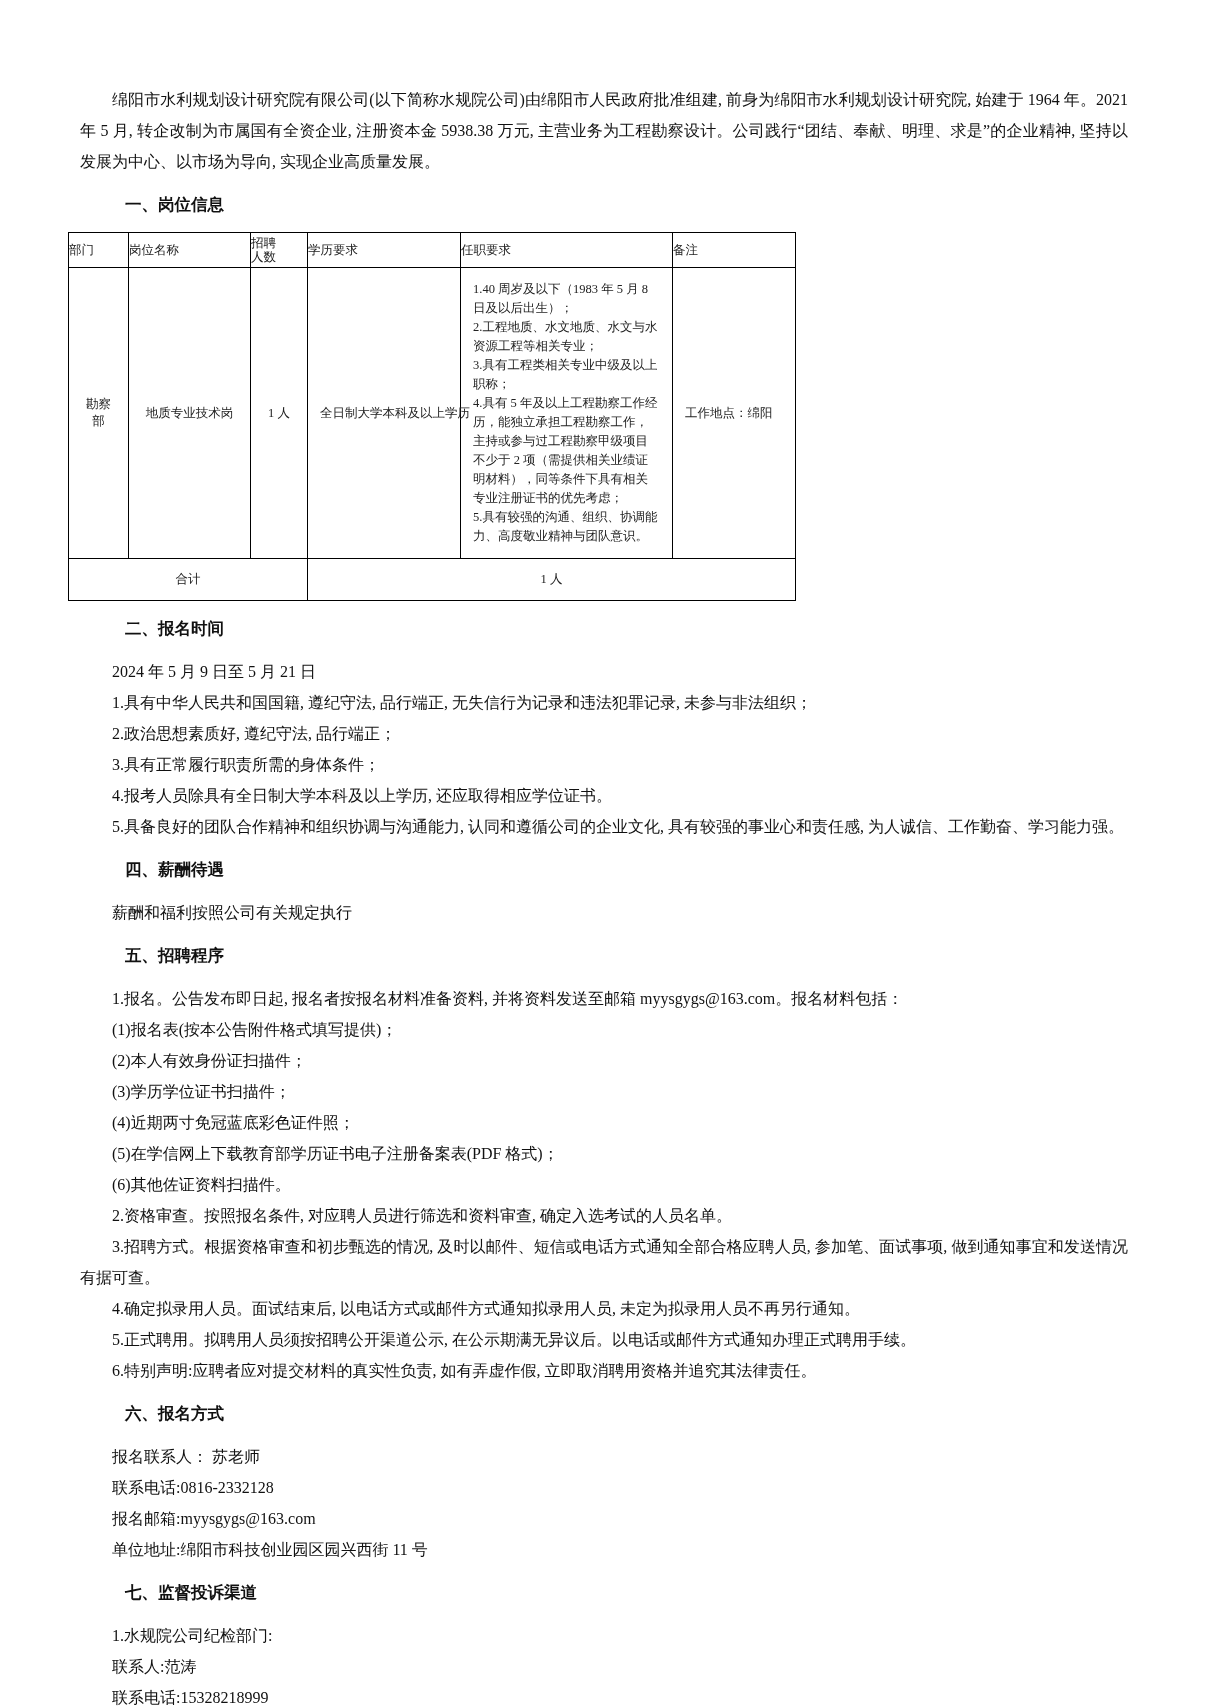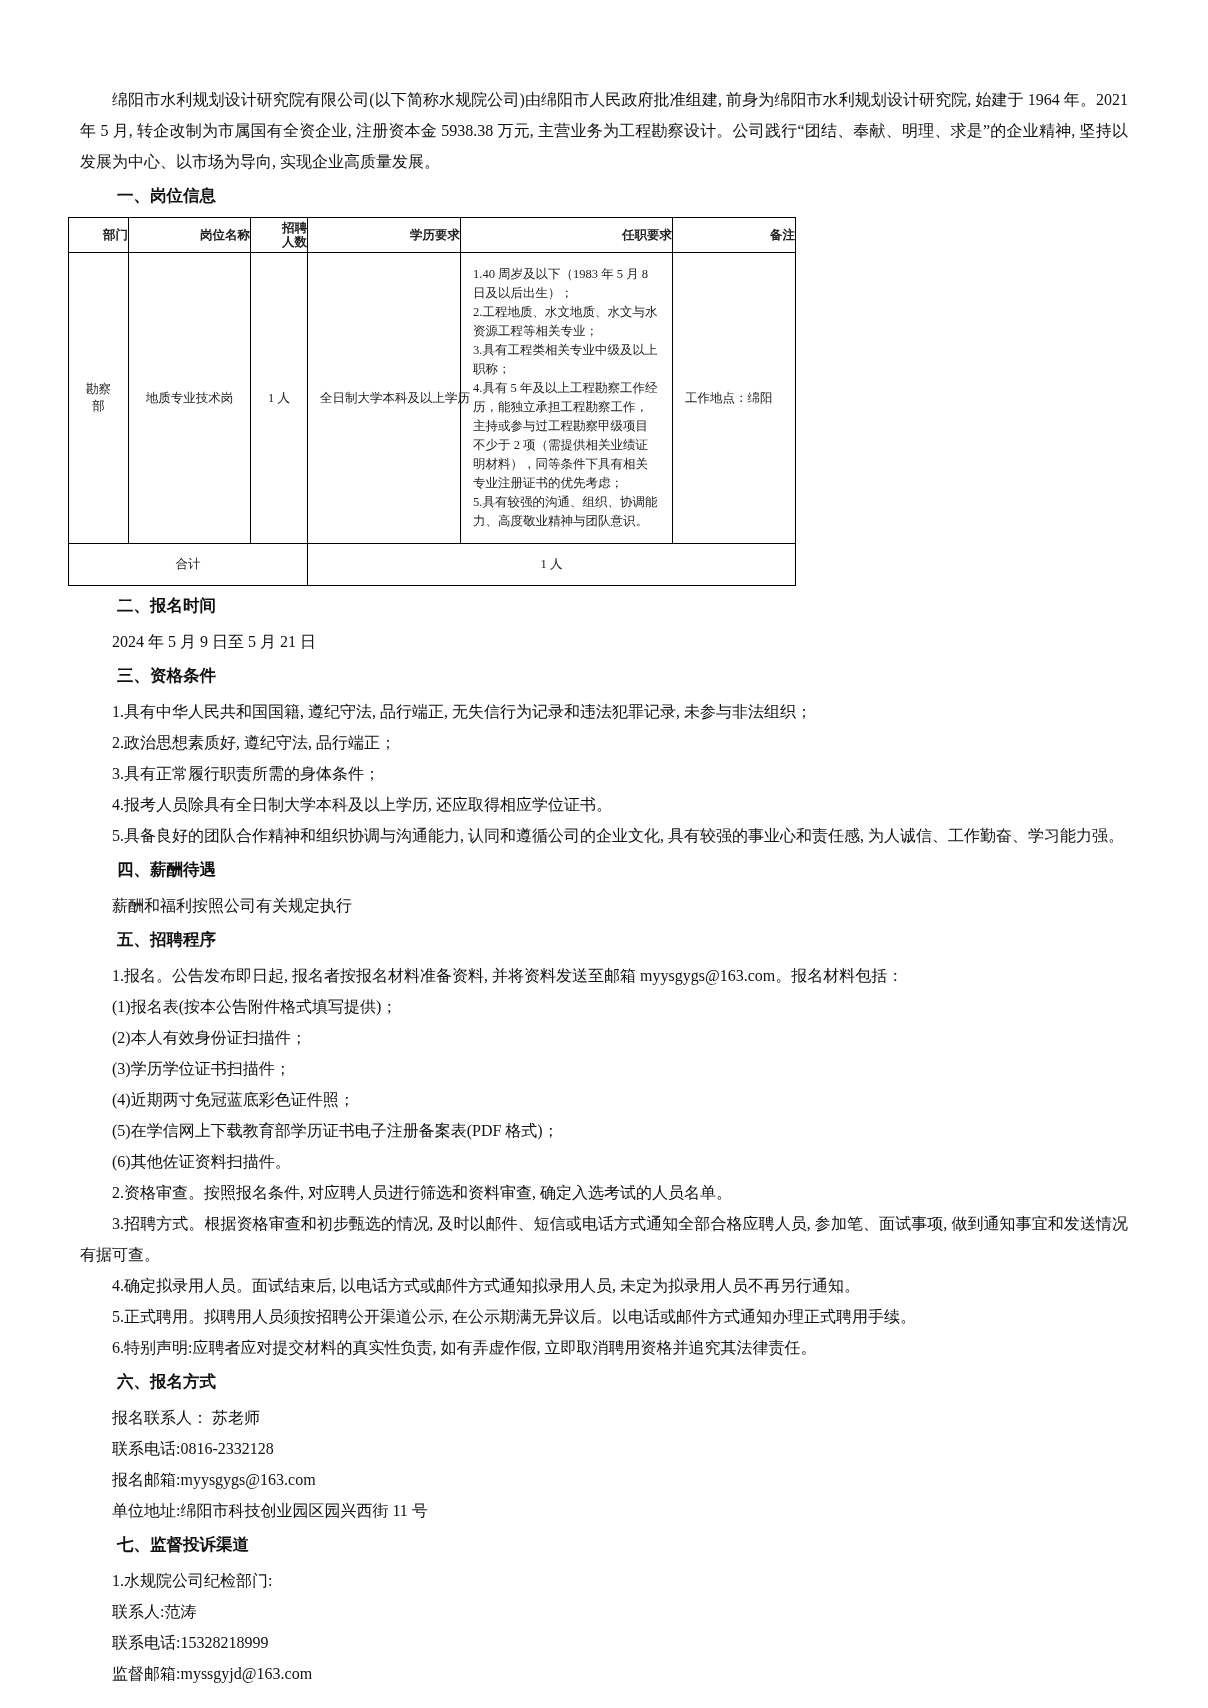--- a/index.html
+++ b/index.html
@@ -14,38 +14,38 @@
   .title {
     font-size: 18px; line-height: 30px; font-weight: bold;
     text-align: center; margin: 0 0 8px 0;
     font-family: "Liberation Sans", "DejaVu Sans", sans-serif;
   }
   .para {
     font-size: 16px; line-height: 31px; margin: 0;
     text-indent: 2em; text-align: justify;
   }
   .heading {
-    font-size: 16.5px; line-height: 31px; margin: 4px;
+    font-size: 16.5px; line-height: 31px; margin: 12px;
     text-indent: 2em; font-weight: bold;
-    font-family: Liberation Mono, monospace;
+    font-family: Liberation Serif, serif;
   }
 
   table.jobs {
     border-collapse: collapse; table-layout: fixed;
     width: 727px; margin: 5px 0 5px -12px;
     color: #222222;
   }
   table.jobs th, table.jobs td {
     border: 1px solid #000000;
     font-size: 12.5px; font-weight: normal;
     padding: 12px;
   }
   table.jobs thead th {
-    text-align: right; vertical-align: middle;
-    line-height: 14px; padding: 3px 0; height: 30px; font-weight: bold;
+    text-align: left; vertical-align: middle;
+    line-height: 14px; padding: 3px 0; height: 30px;
   }
   .hc-narrow { display: inline-block; width: 2.4em; line-height: 14px; }
   td.cell-center { text-align: center; vertical-align: middle; }
   td.cell-edu { text-align: center; vertical-align: middle; white-space: nowrap; font-size: 12px; margin-top: 44px; }
   td.cell-req { vertical-align: middle; padding: 4px 5px; }
   td.cell-req .req-line { line-height: 19px; text-align: left; }
   td.cell-note { vertical-align: middle; padding-left: 6px; }
   tfoot td { text-align: center; height: 27px; vertical-align: middle; }
 </style>
 </head>
@@ -97,21 +97,20 @@
       <tr>
         <td colspan="3">合计</td>
         <td colspan="3">1 人</td>
       </tr>
     </tfoot>
   </table>
 
   <p class="heading">二、报名时间</p>
   <p class="para">2024 年 5 月 9 日至 5 月 21 日</p>
 
-  <p class="heading">三、资格条件</p>
   <p class="para">1.具有中华人民共和国国籍, 遵纪守法, 品行端正, 无失信行为记录和违法犯罪记录, 未参与非法组织；</p>
   <p class="para">2.政治思想素质好, 遵纪守法, 品行端正；</p>
   <p class="para">3.具有正常履行职责所需的身体条件；</p>
   <p class="para">4.报考人员除具有全日制大学本科及以上学历, 还应取得相应学位证书。</p>
   <p class="para">5.具备良好的团队合作精神和组织协调与沟通能力, 认同和遵循公司的企业文化, 具有较强的事业心和责任感, 为人诚信、工作勤奋、学习能力强。</p>
 
   <p class="heading">四、薪酬待遇</p>
   <p class="para">薪酬和福利按照公司有关规定执行</p>
 
   <p class="heading">五、招聘程序</p>

